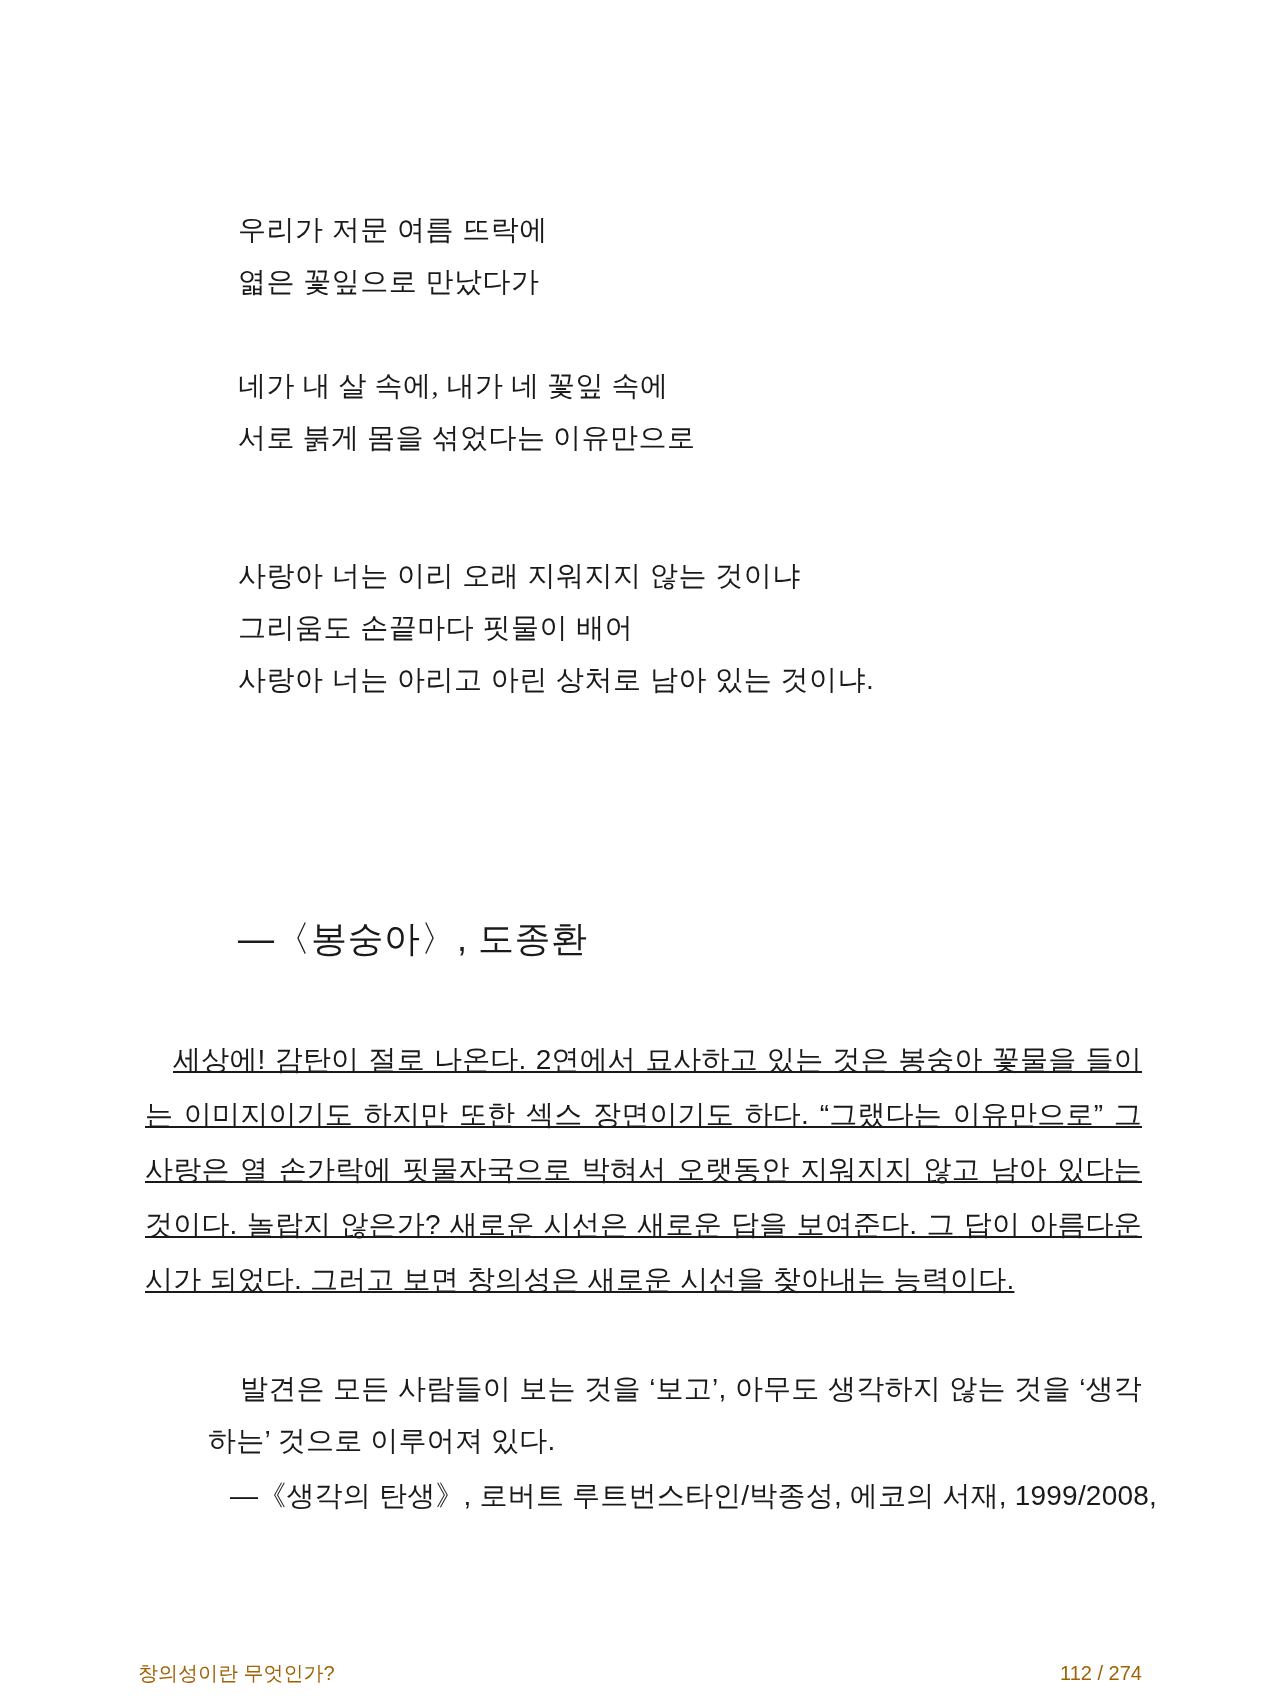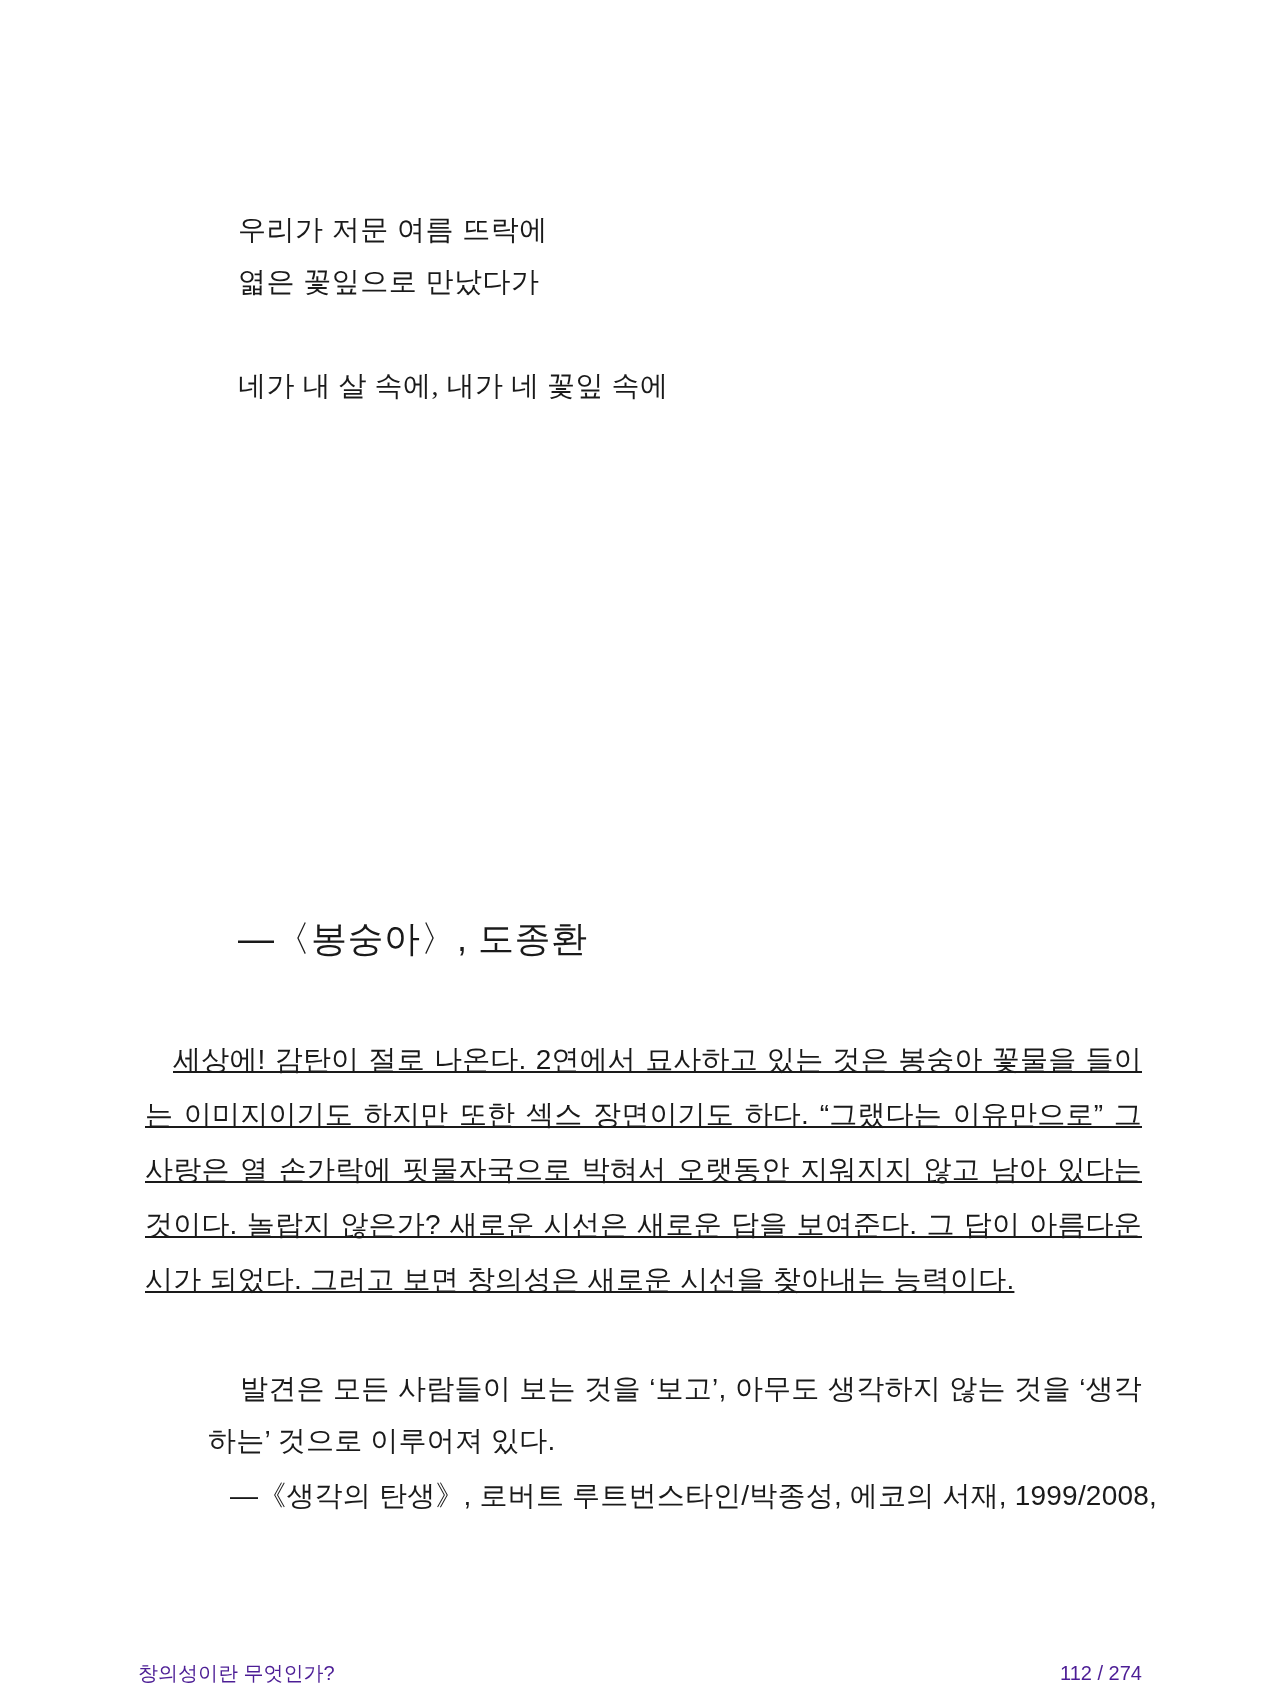--- a/index.html
+++ b/index.html
@@ -69,37 +69,43 @@
   .footer {
     position: absolute;
     left: 138px;
     top: 1632px;
     width: 1004px;
     display: flex;
     justify-content: space-between;
     align-items: baseline;
     font-size: 20px;
     line-height: 26px;
-    color: #4c1d95;
+    color: #a16207;
   }
   .footer-left { text-align: left; }
   .footer-right { text-align: center; }
 </style>
 </head>
 <body>
 
 <div class="page">
 
   <div class="poem">
     <div class="stanza">
       <div class="poem-line">우리가 저문 여름 뜨락에</div>
       <div class="poem-line">엷은 꽃잎으로 만났다가</div>
     </div>
     <div class="stanza stanza-gap">
       <div class="poem-line">네가 내 살 속에, 내가 네 꽃잎 속에</div>
+      <div class="poem-line">서로 붉게 몸을 섞었다는 이유만으로</div>
+    </div>
+    <div class="stanza stanza-gap-large">
+      <div class="poem-line">사랑아 너는 이리 오래 지워지지 않는 것이냐</div>
+      <div class="poem-line">그리움도 손끝마다 핏물이 배어</div>
+      <div class="poem-line">사랑아 너는 아리고 아린 상처로 남아 있는 것이냐.</div>
     </div>
   </div>
 
   <div class="poem-attribution">—〈봉숭아〉, 도종환</div>
 
   <p class="body-paragraph">세상에! 감탄이 절로 나온다. 2연에서 묘사하고 있는 것은 봉숭아 꽃물을 들이는 이미지이기도 하지만 또한 섹스 장면이기도 하다. “그랬다는 이유만으로” 그 사랑은 열 손가락에 핏물자국으로 박혀서 오랫동안 지워지지 않고 남아 있다는 것이다. 놀랍지 않은가? 새로운 시선은 새로운 답을 보여준다. 그 답이 아름다운 시가 되었다. 그러고 보면 창의성은 새로운 시선을 찾아내는 능력이다.</p>
 
   <p class="quote-block">발견은 모든 사람들이 보는 것을 ‘보고’, 아무도 생각하지 않는 것을 ‘생각하는’ 것으로 이루어져 있다.</p>
 
   <div class="quote-attribution">—《생각의 탄생》, 로버트 루트번스타인/박종성, 에코의 서재, 1999/2008,</div>

